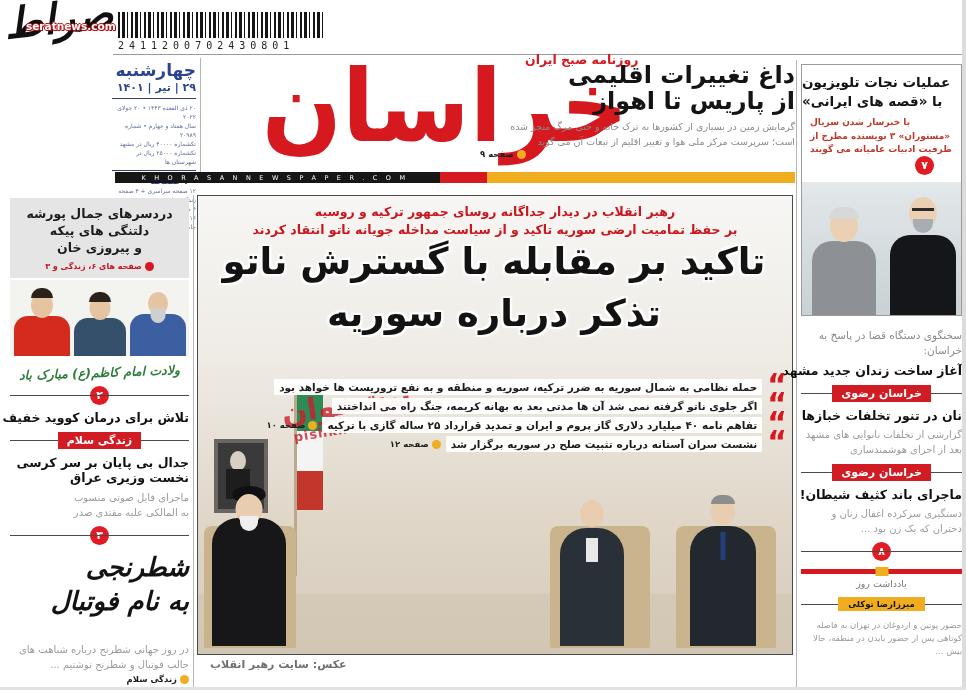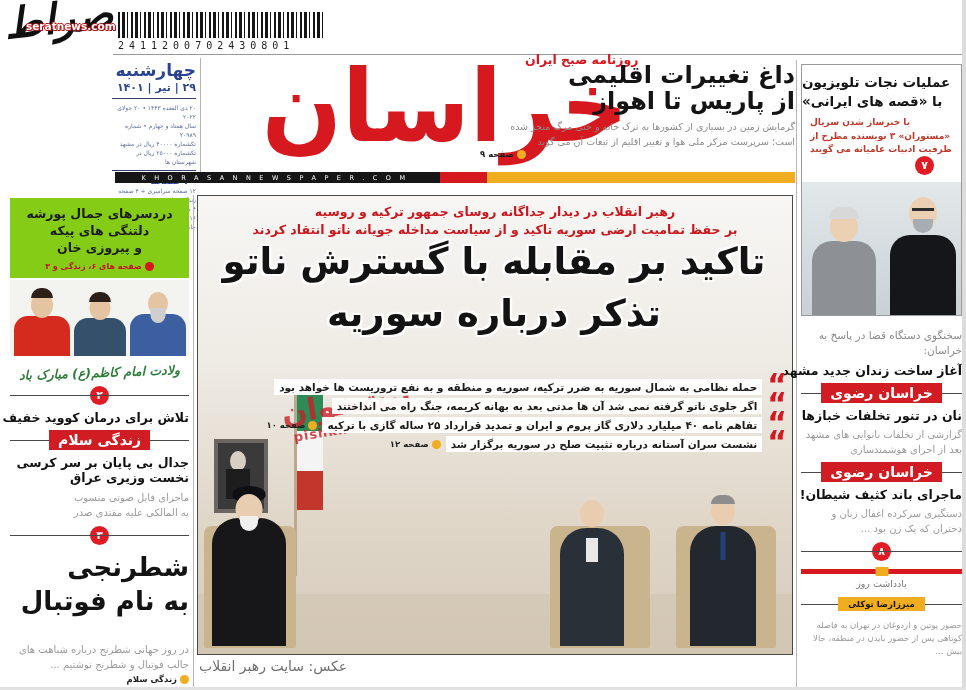--- a/index.html
+++ b/index.html
@@ -87,31 +87,31 @@
   .headline{position:absolute;left:207px;top:236px;width:574px;text-align:center;direction:rtl;z-index:4;
     font-weight:900;color:#131313;font-size:37px;line-height:52px;letter-spacing:-0.5px;
     text-shadow:0 0 6px #fff,2px 2px 0 rgba(255,255,255,.9),-2px -2px 0 rgba(255,255,255,.9),2px -2px 0 rgba(255,255,255,.9),-2px 2px 0 rgba(255,255,255,.9);}
   .bullets{position:absolute;left:323px;top:379px;width:464px;direction:rtl;z-index:6;}
   .brow{display:flex;align-items:center;gap:5px;margin-bottom:3px;white-space:nowrap;}
   .qicon{color:#d6181f;font-size:30px;line-height:10px;height:14px;font-weight:bold;flex:0 0 auto;}
   .btext{background:rgba(255,255,255,.94);padding:2px 5px;font-size:10.5px;font-weight:bold;color:#1b1b1b;letter-spacing:-0.2px;}
   .wmark{position:absolute;left:282px;top:386px;z-index:5;transform:rotate(-9deg);color:rgba(201,30,40,.8);text-align:center;}
   .wmark .fa{font-size:30px;font-weight:900;}
   .wmark .en{font-size:13px;font-weight:bold;letter-spacing:1px;}
-  .caption{position:absolute;left:199px;top:658px;direction:rtl;font-size:14px;color:#6f6f6f;}
+  .caption{position:absolute;left:210px;top:658px;direction:rtl;font-size:11px;color:#6f6f6f;font-weight:bold;}
 
   
   .ybadge{display:inline-flex;align-items:center;gap:3px;direction:rtl;}
   .ybadge .pac{width:9px;height:9px;border-radius:50%;background:#f0ad1f;flex:0 0 auto;}
   .ybadge b{font-size:8.5px;color:#1d1d1d;}
   .pcircle{width:19px;height:19px;border-radius:50%;background:#e11b23;color:#fff;font-size:11px;font-weight:bold;
     display:flex;align-items:center;justify-content:center;}
   .dvd{position:relative;display:flex;align-items:center;justify-content:center;height:16px;margin:7px 0;}
   .dvd::before{content:"";position:absolute;left:0;right:0;top:50%;height:1px;background:#4a4a4a;}
-  .rlabel{position:relative;z-index:1;background:#d21c24;color:#fff;font-size:14px;font-weight:bold;padding:2px 9px;}
+  .rlabel{position:relative;z-index:1;background:#d21c24;color:#fff;font-size:11px;font-weight:bold;padding:2px 9px;}
   .ylabel{position:relative;z-index:1;background:#f0ad1f;color:#15130a;font-size:8.5px;font-weight:bold;padding:2px 10px;}
 
   
   .rcol{position:absolute;left:801px;top:64px;width:161px;direction:rtl;}
   .tvbox{border:1px solid #9b9b9b;height:250px;position:relative;text-align:left;}
   .tvbox .t{font-size:13.5px;line-height:19px;font-weight:900;color:#141414;margin-top:8px;}
   .tvbox .s{font-size:9px;line-height:13.5px;color:#c0392b;font-weight:bold;margin:5px 8px 0;}
   .tvbox .pcircle{position:absolute;left:113px;top:91px;}
   .tvphoto{position:absolute;left:0;bottom:0;width:100%;height:133px;background:linear-gradient(180deg,#e3e8ea,#c9d1d5);overflow:hidden;}
   .tvman{position:absolute;bottom:0;}
@@ -131,21 +131,21 @@
   .rflow .h{font-size:12.5px;font-weight:900;color:#111;white-space:nowrap;margin-top:5px;letter-spacing:-0.3px;}
   .rflow .sub{font-size:10px;line-height:15px;color:#9a9a9a;margin-top:4px;}
   .redbar{position:relative;height:5px;background:#d6181f;margin:10px 0 4px;}
   .redbar .ysq{position:absolute;left:50%;transform:translateX(-50%);top:-2px;width:13px;height:9px;background:#f0ad1f;}
   .notehead{text-align:center;font-size:9.5px;color:#777;margin:3px 0 6px;}
   .notetitle{text-align:center;font-size:14px;line-height:20px;font-weight:900;color:#131313;margin-top:8px;}
   .notesub{font-size:8.5px;line-height:13px;color:#9a9a9a;margin-top:5px;text-align:right;}
 
   
   .lcol{position:absolute;left:10px;top:198px;width:179px;direction:rtl;}
-  .ybox{background:#84cc16;height:80px;text-align:center;padding-top:7px;box-sizing:border-box;}
+  .ybox{background:#e5e5e5;height:80px;text-align:center;padding-top:7px;box-sizing:border-box;}
   .ybox .l{font-size:12.5px;line-height:17px;font-weight:900;color:#1c1c1c;}
   .ybox .rbadge{display:inline-flex;align-items:center;gap:3px;margin-top:2px;}
   .ybox .rbadge .rpac{width:9px;height:9px;border-radius:50%;background:#d6181f;}
   .ybox .rbadge b{font-size:8px;color:#c41425;}
   .lphoto{position:relative;height:76px;background:#f3f3f0;margin-top:2px;overflow:hidden;}
   .lman{position:absolute;bottom:0;}
   .lman .body{position:absolute;bottom:0;left:0;width:100%;border-radius:14px 14px 0 0;}
   .lman .head{position:absolute;left:50%;transform:translateX(-50%);border-radius:50%;background:#e5c4a2;}
   .lman .hair{position:absolute;left:50%;transform:translateX(-50%);top:-2px;width:22px;height:10px;border-radius:11px 11px 0 0;background:#2b2118;}
   .lm1{left:4px;width:56px;height:66px;}
@@ -155,21 +155,21 @@
   .lm2 .body{height:38px;background:#35506b;}
   .lm2 .head{top:2px;width:21px;height:24px;}
   .lm3{left:120px;width:56px;height:64px;}
   .lm3 .body{height:42px;background:#3b5fa0;}
   .lm3 .head{top:0;width:20px;height:23px;}
   .lm3 .beard{position:absolute;left:50%;transform:translateX(-50%);top:16px;width:15px;height:15px;border-radius:0 0 8px 8px;background:#cfcfcf;}
   .greet{margin-top:9px;text-align:center;color:#2e7d3a;font-size:12.5px;font-weight:900;font-style:italic;
     transform:rotate(-2deg);white-space:nowrap;letter-spacing:-0.6px;}
   .lcol .h{font-size:12.5px;font-weight:900;color:#111;white-space:nowrap;letter-spacing:-0.3px;text-align:right;}
   .lcol .sub{font-size:10px;line-height:15px;color:#9a9a9a;text-align:right;}
-  .chess-t{font-size:26px;line-height:34px;font-weight:900;color:#131313;text-align:right;letter-spacing:-0.5px;}
+  .chess-t{font-size:26px;line-height:34px;font-weight:900;color:#131313;text-align:right;letter-spacing:-0.5px;font-style:italic;}
 </style>
 </head>
 <body>
 
 <div class="page">
 
   <div class="serat">
     <span class="callig">صراط</span>
     <span class="url">seratnews.com</span>
   </div>

